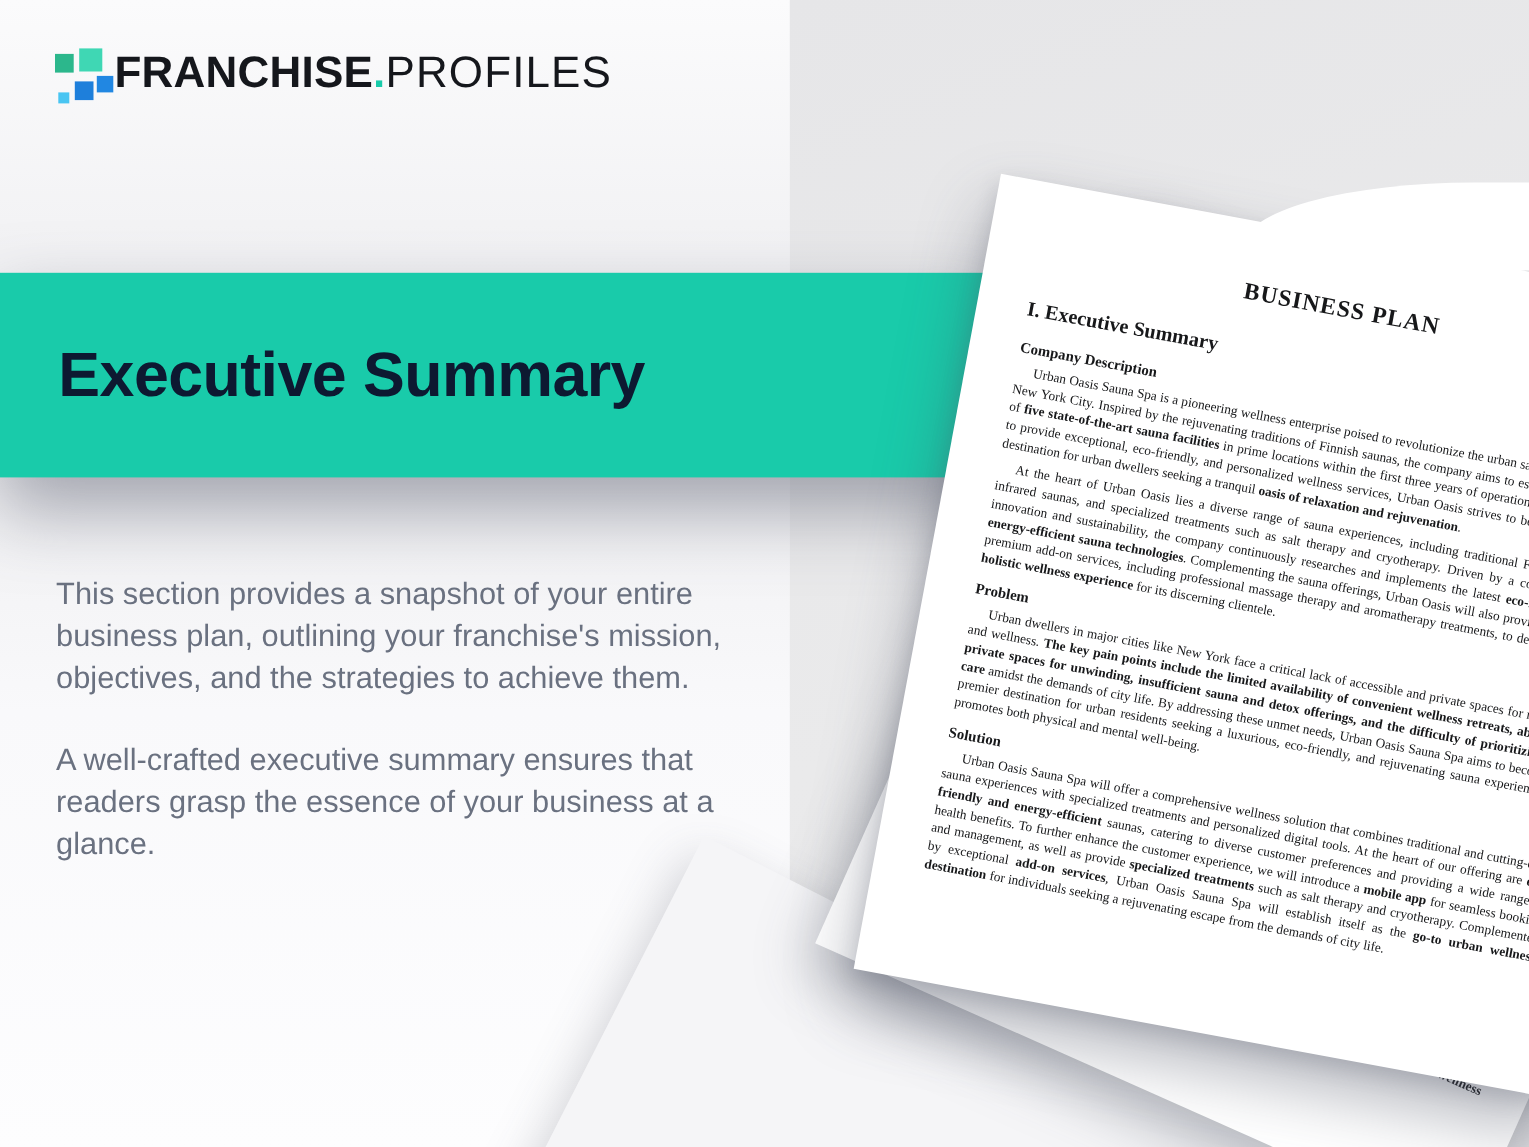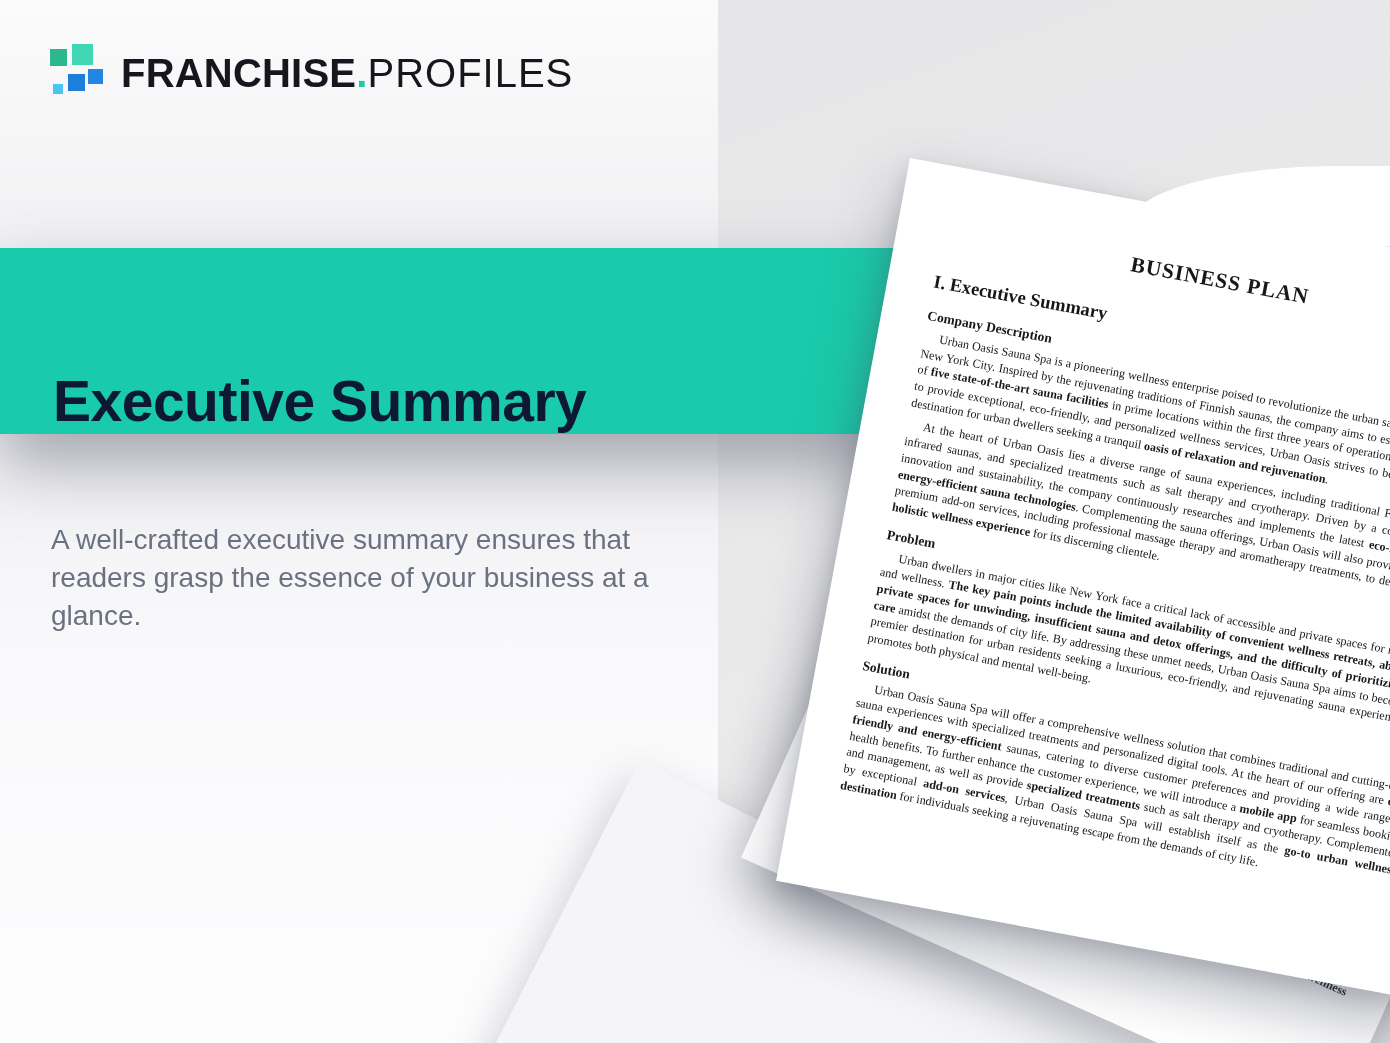--- a/index.html
+++ b/index.html
@@ -12,37 +12,37 @@
   .bg-left {
     position:absolute; left:0; top:0; width:718px; height:1043px; z-index:0;
     background:linear-gradient(180deg,#fbfbfc 0%,#f2f2f4 22%,#f0f0f2 41%,#f9f9fb 62%,#fdfdfe 100%);
   }
   .bg-right {
     position:absolute; left:718px; top:0; width:672px; height:1043px; z-index:0;
     background:linear-gradient(160deg,#e6e6e8 0%,#eaeaeb 55%,#e7e7e9 100%);
   }
 
   
-  .logo { position:absolute; left:50px; top:44px; display:flex; align-items:flex-end; gap:17px; z-index:2; }
+  .logo { position:absolute; left:50px; top:44px; display:flex; align-items:flex-start; z-index:2; }
   .logo-icon { position:relative; width:54px; height:52px; }
   .logo-icon .sq { position:absolute; }
   .sq-green     { left:0;  top:5px;  width:17px; height:17px; }
   .sq-teal      { left:22px; top:0;  width:21px; height:21px; }
   .sq-blue-mid  { left:18px; top:30px; width:17px; height:17px; }
   .sq-blue-right{ left:38px; top:25px; width:15px; height:15px; }
   .sq-lightblue { left:3px; top:40px; width:10px; height:10px; }
   .wordmark { font-size:40px; letter-spacing:0.2px; color:#15171c; white-space:nowrap; }
   .wordmark .w-bold { font-weight:700; }
   .wordmark .w-dot  { font-weight:700; }
   .wordmark .w-light{ font-weight:300; letter-spacing:1px; }
 
   
   .banner {
     position:absolute; left:0; top:248px; width:905px; height:186px; z-index:2;
-    background:#19cbaa; display:flex; align-items:flex-end;
+    background:#19cbaa; display:flex; align-items:center;
     box-shadow:0 30px 65px rgba(88,92,110,0.50);
   }
   .banner-title {
     padding-left:53px; font-size:57px; font-weight:700; letter-spacing:-0.5px; color:#0d1931;
   }
 
   
   .intro { position:absolute; left:51px; top:521px; width:618px; z-index:2; }
   .intro p { font-size:28px; line-height:38px; color:#6a7180; margin:0 0 37px 0; font-weight:400; }
 
@@ -97,20 +97,21 @@
     <div class="wordmark">
       <span class="w-bold">FRANCHISE</span><span class="w-dot" style="color: rgb(25, 203, 170);">.</span><span class="w-light">PROFILES</span>
     </div>
   </div>
 
   <div class="banner" style="background: rgb(25, 203, 170);">
     <div class="banner-title" style="color: rgb(13, 25, 49);">Executive Summary</div>
   </div>
 
   <div class="intro">
+    <p>This section provides a snapshot of your entire business plan, outlining your franchise's mission, objectives, and the strategies to achieve them.</p>
     <p>A well-crafted executive summary ensures that readers grasp the essence of your business at a glance.</p>
   </div>
 
   <div class="sheet sheet-blank"></div>
 
   <div class="sheet sheet-behind">
     <div class="doc">
         <div class="doc-title">BUSINESS PLAN</div>
         <div class="doc-h1">I. Executive Summary</div>
         <div class="doc-h2">Company Description</div>

